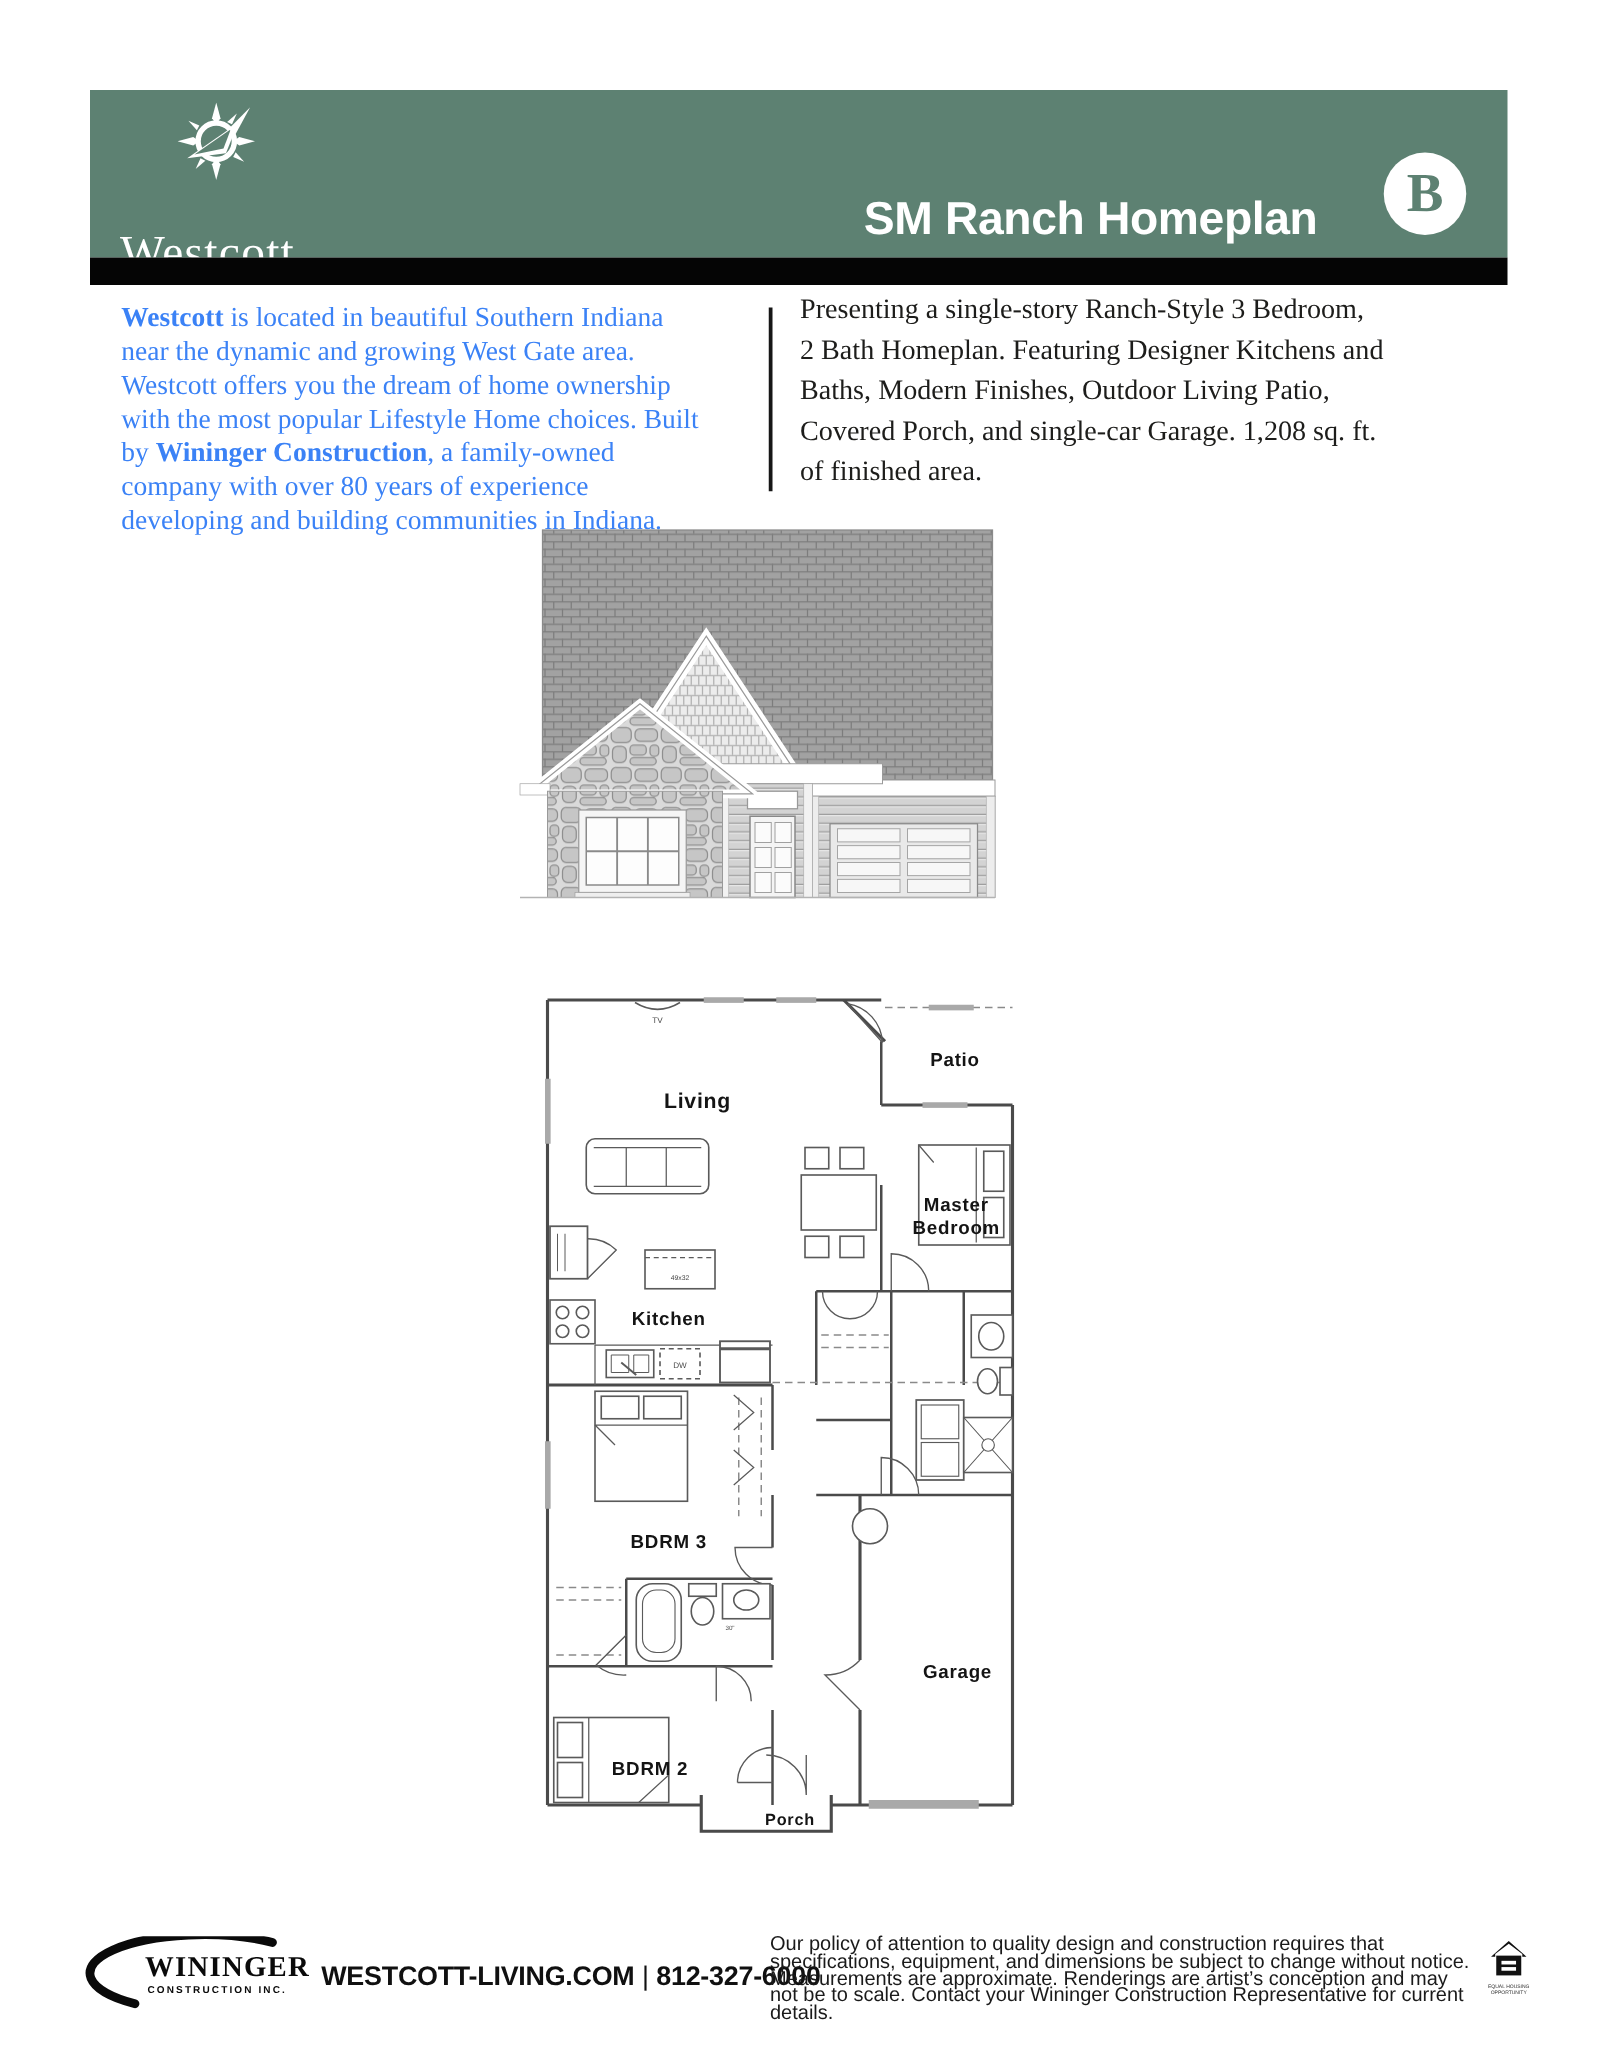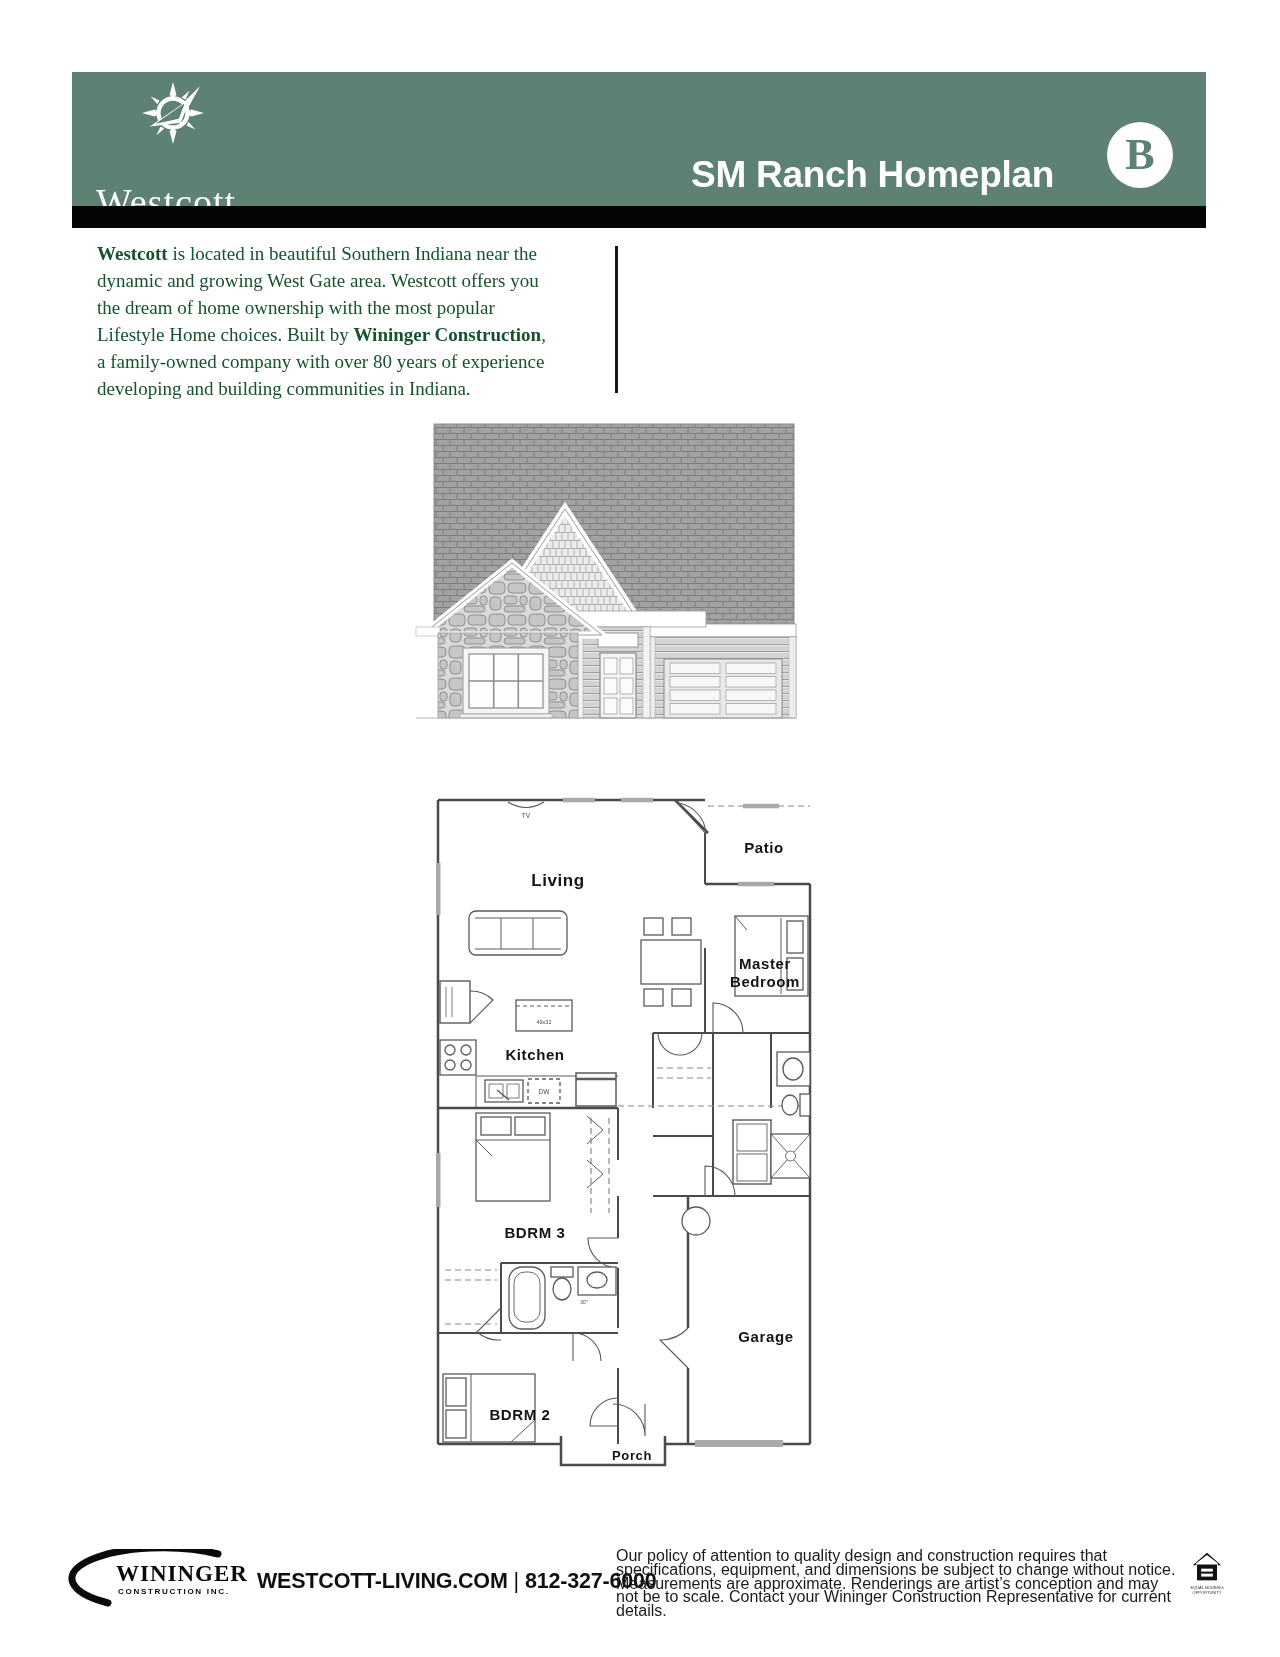--- a/index.html
+++ b/index.html
@@ -12,21 +12,21 @@
   .wordmark{position:absolute;left:24px;top:108px;color:#ffffff;
             font-family:"Liberation Serif",serif;font-size:38px;letter-spacing:1px;}
   .band-title{position:absolute;right:152px;top:82px;color:#ffffff;font-weight:bold;
               font-size:37px;letter-spacing:-0.3px;}
   .plan-badge{position:absolute;right:33px;top:50px;width:66px;height:66px;border-radius:50%;
               background:#ffffff;display:flex;align-items:center;justify-content:center;}
   .plan-badge span{font-family:"Liberation Serif",serif;font-weight:bold;font-size:44px;
                    color:#5d8172;line-height:1;}
   
   .about{position:absolute;left:97px;top:240px;width:462px;margin:0;
-         font-family:"Liberation Serif",serif;font-size:19px;line-height:27px;color:#14532d;}
+         font-family:"Liberation Serif",serif;font-size:22px;line-height:27px;color:#3b82f6;}
   .about .b{font-weight:bold;}
   .divider{position:absolute;left:615px;top:246px;width:3px;height:147px;background:#161616;}
   .desc{position:absolute;left:640px;top:231px;width:468px;margin:0;
         font-family:"Liberation Serif",serif;font-size:22.5px;line-height:32.5px;color:#1d1d1b;}
   
   .elevation{position:absolute;left:408px;top:421px;width:392px;height:300px;}
   .floorplan{position:absolute;left:413px;top:768px;width:400px;height:700px;}
   .plan-label{font-family:"Liberation Sans",sans-serif;font-weight:bold;fill:#141414;letter-spacing:.6px;}
   .plan-tiny{font-family:"Liberation Sans",sans-serif;fill:#4a4a4a;}
   
@@ -66,20 +66,21 @@
     <div class="plan-badge">
       <span>B</span>
     </div>
   </div>
   <div class="black-strip"></div>
 
   <p class="about"><span class="b">Westcott</span><span> is located in beautiful Southern Indiana near the dynamic and growing West Gate area. Westcott offers you the dream of home ownership with the most popular Lifestyle Home choices. Built by </span><span class="b">Wininger Construction</span><span>, a family-owned company with over 80 years of experience developing and building communities in Indiana.</span></p>
 
   <div class="divider"></div>
 
+  <p class="desc">Presenting a single-story Ranch-Style 3 Bedroom, 2 Bath Homeplan. Featuring Designer Kitchens and Baths, Modern Finishes, Outdoor Living Patio, Covered Porch, and single-car Garage. 1,208 sq. ft. of finished area.</p>
 
   <svg class="elevation" viewBox="0 0 392 300">
     <defs>
       <pattern id="shingles" width="28" height="12" patternUnits="userSpaceOnUse">
         <rect width="28" height="12" fill="#a2a2a2"></rect>
         <path d="M0 .5H28M0 6.5H28" stroke="#7d7d7d" stroke-width="1" fill="none"></path>
         <path d="M7 0V6M21 0V6M0 6V12M14 6V12M28 6V12" stroke="#7d7d7d" stroke-width="1" fill="none"></path>
       </pattern>
       <pattern id="stone" width="40" height="32" patternUnits="userSpaceOnUse">
         <rect width="40" height="32" fill="#dadada"></rect>

